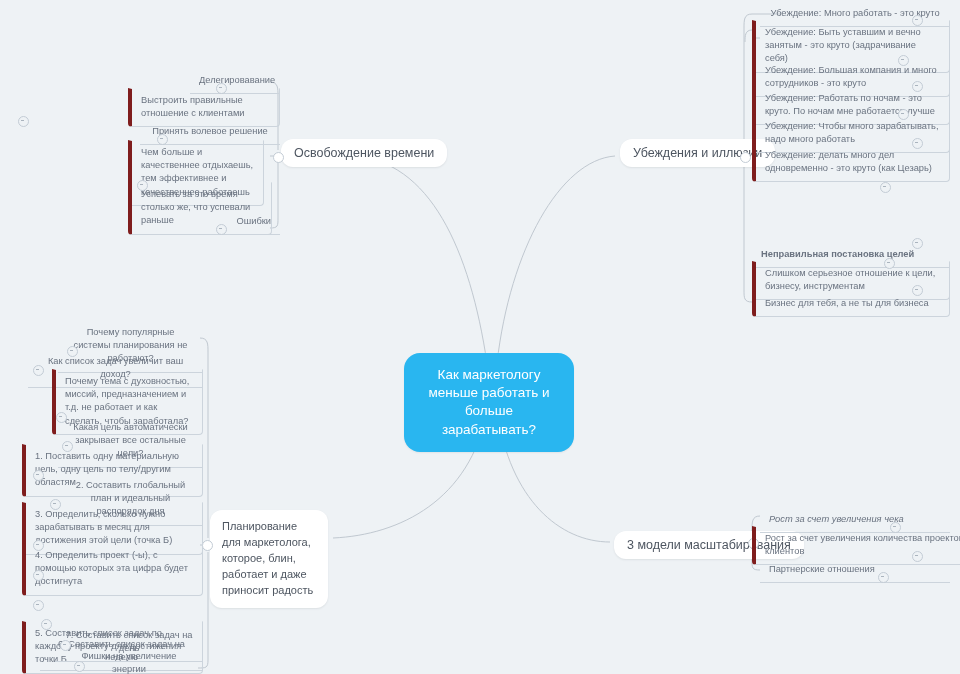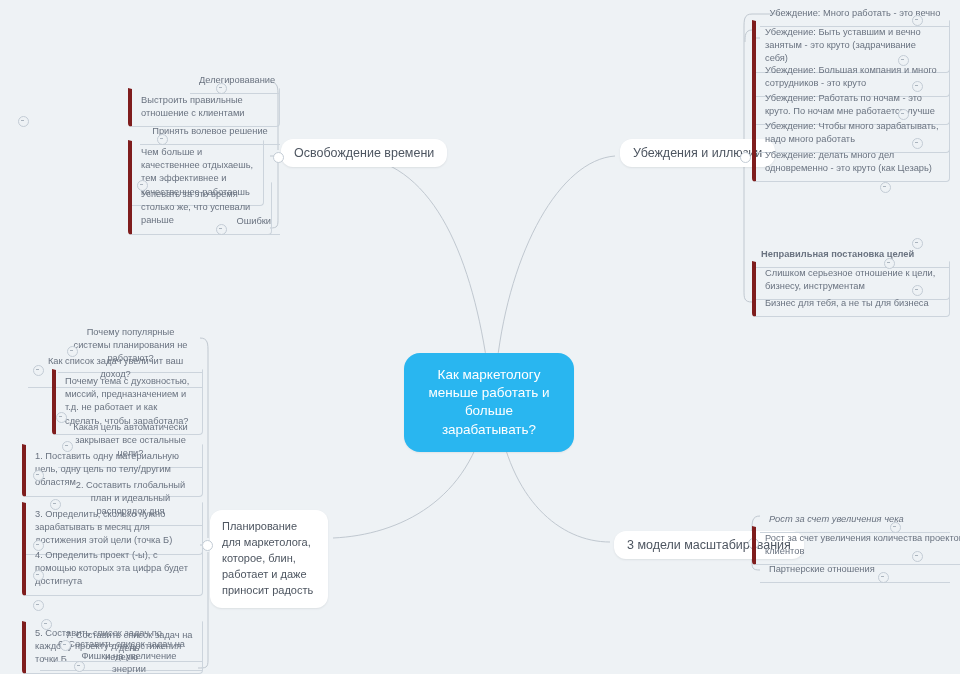--- a/index.html
+++ b/index.html
@@ -156,21 +156,21 @@
     <span>Ошибки</span>
   </div>
   <div class="tg" style="left:216px;top:224px;"></div>
 
   <div class="branch" style="left:620px;top:139px;">
     <span>Убеждения и иллюзии</span>
   </div>
   <div class="ring" style="left:740px;top:152px;"></div>
 
   <div class="leaf ctr plain" style="left:760px;top:2px;width:190px;">
-    <span>Убеждение: Много работать - это вечно</span>
+    <span>Убеждение: Много работать - это круто</span>
   </div>
   <div class="tg" style="left:912px;top:15px;"></div>
 
   <div class="leaf bx" style="left:752px;top:20px;width:198px;">
     <span>Убеждение: Быть уставшим и вечно занятым - это круто (задрачивание себя)</span>
   </div>
   <div class="tg" style="left:898px;top:55px;"></div>
 
   <div class="leaf bx" style="left:752px;top:58px;width:198px;">
     <span>Убеждение: Большая компания и много сотрудников - это круто</span>

